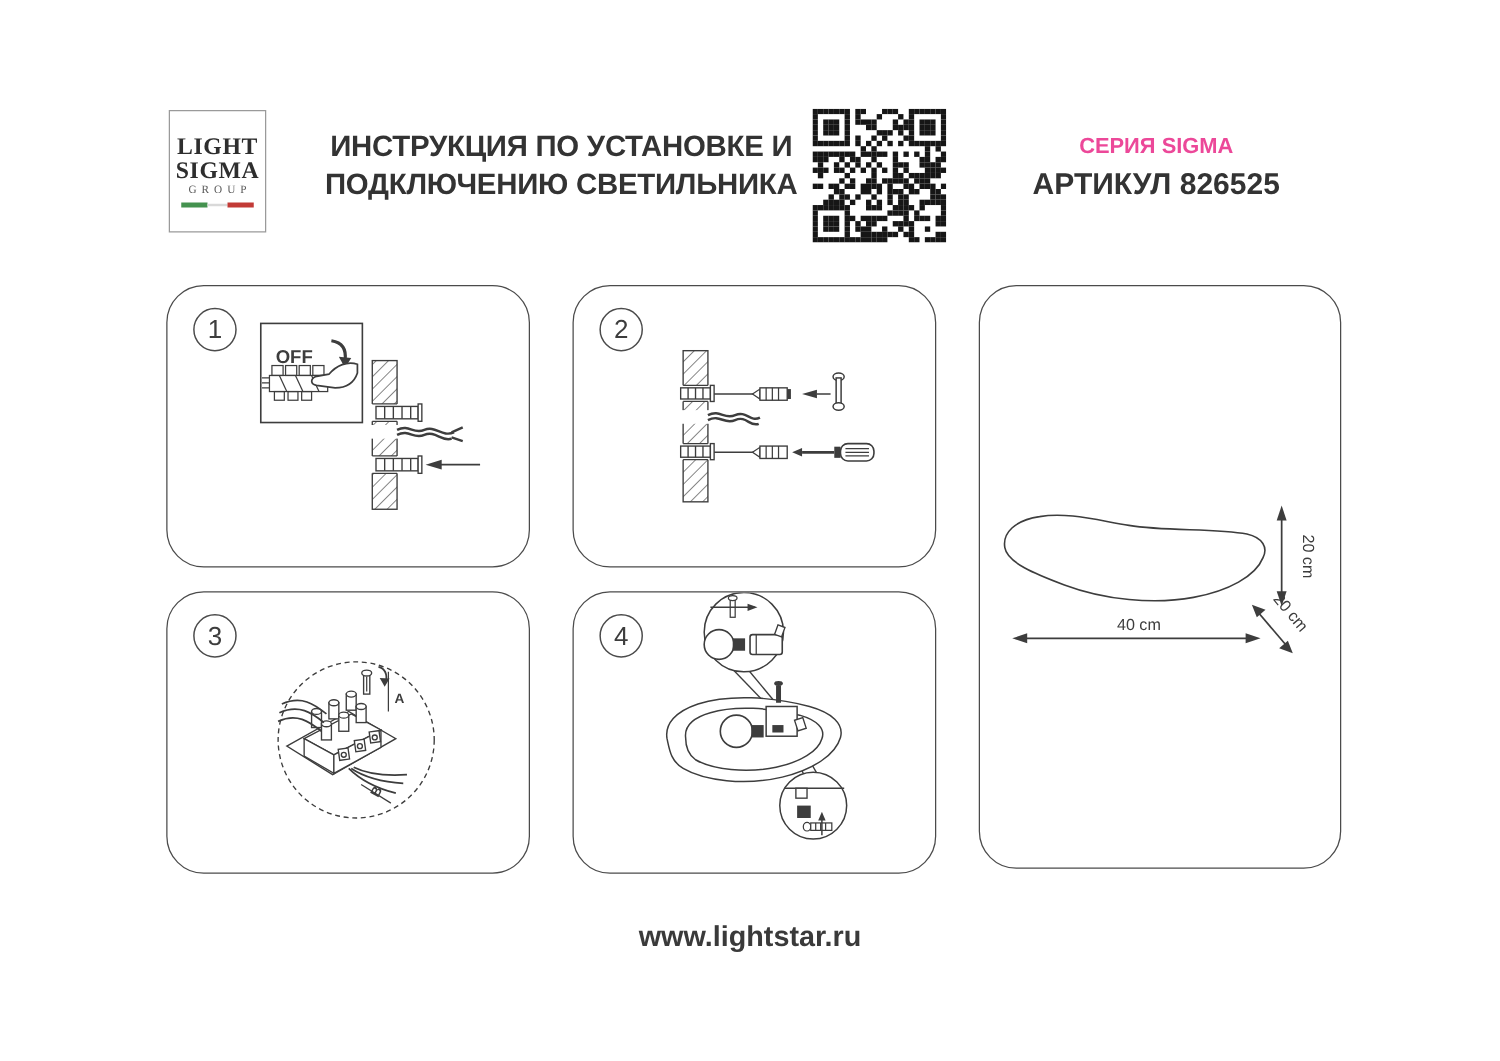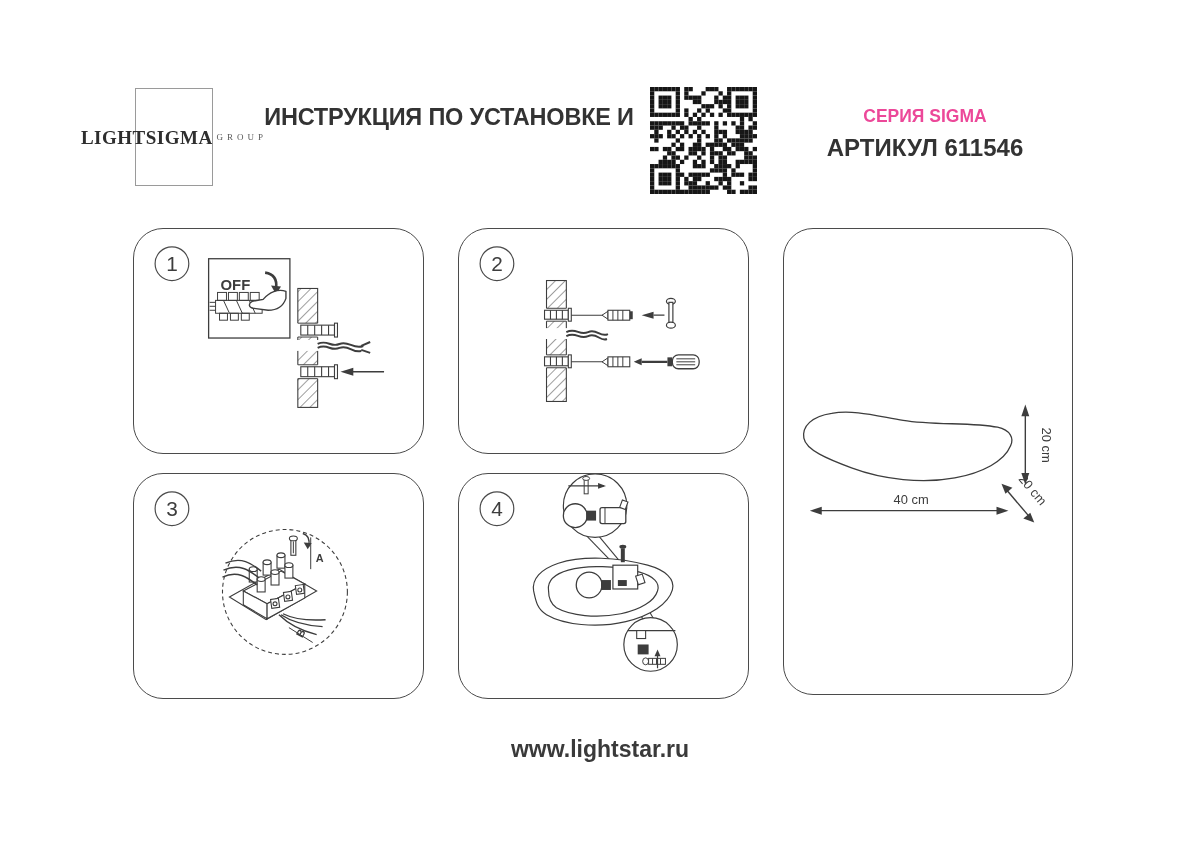--- a/index.html
+++ b/index.html
@@ -4,21 +4,21 @@
 <style>
   html,body{margin:0;padding:0;}
   body{
     width:1200px;height:849px;position:relative;background:#ffffff;
     font-family:"Liberation Sans",sans-serif;color:#333;overflow:hidden;
   }
   .abs{position:absolute;}
   
   .logo-box{
     left:135px;top:88px;width:76px;height:96px;border:1px solid #9a9a9a;
-    display:flex;flex-direction:row;align-items:center;justify-content:center;
+    display:flex;flex-direction:column;align-items:center;justify-content:center;
     text-align:center;background:#fff;
   }
   .logo-word{font-family:"Liberation Serif",serif;font-weight:700;font-size:19px;
     line-height:19px;color:#2e2e2e;letter-spacing:.5px;}
   .logo-group{font-size:9px;letter-spacing:4px;color:#5a5a5a;margin-top:0;text-indent:4px;font-family:Liberation Serif, serif;}
   .flag{width:58px;height:5px;margin-top:6px;display:flex;align-items:center;}
   .flag .g{width:36%;height:4px;background:#44924f;}
   .flag .m{width:28%;height:2px;background:#d9d9d9;}
   .flag .r{width:36%;height:4px;background:#c23a36;}
   .title{
@@ -59,20 +59,21 @@
   <div class="logo-group">GROUP</div>
   <div class="flag">
     <div class="g"></div>
       <div class="m"></div>
       <div class="r"></div>
   </div>
 </div>
 
 <div class="abs title">
   <div>ИНСТРУКЦИЯ ПО УСТАНОВКЕ И</div>
+  <div>ПОДКЛЮЧЕНИЮ СВЕТИЛЬНИКА</div>
 </div>
 
 <div class="abs qr">
   <svg id="qr-svg" viewBox="0 0 107 107">
       <rect x="0.00" y="0.00" width="4.28" height="4.28" fill="#161616"></rect>
       <rect x="4.28" y="0.00" width="4.28" height="4.28" fill="#161616"></rect>
       <rect x="8.56" y="0.00" width="4.28" height="4.28" fill="#161616"></rect>
       <rect x="12.84" y="0.00" width="4.28" height="4.28" fill="#161616"></rect>
       <rect x="17.12" y="0.00" width="4.28" height="4.28" fill="#161616"></rect>
       <rect x="21.40" y="0.00" width="4.28" height="4.28" fill="#161616"></rect>
@@ -406,21 +407,21 @@
       <rect x="81.32" y="102.72" width="4.28" height="4.28" fill="#161616"></rect>
       <rect x="89.88" y="102.72" width="4.28" height="4.28" fill="#161616"></rect>
       <rect x="94.16" y="102.72" width="4.28" height="4.28" fill="#161616"></rect>
       <rect x="98.44" y="102.72" width="4.28" height="4.28" fill="#161616"></rect>
       <rect x="102.72" y="102.72" width="4.28" height="4.28" fill="#161616"></rect>
     </svg>
 </div>
 
 <div class="abs series-wrap">
   <div class="series">СЕРИЯ SIGMA</div>
-  <div class="article">АРТИКУЛ 611546</div>
+  <div class="article">АРТИКУЛ 826525</div>
 </div>
 
 <div class="abs panel p1">
   <svg viewBox="0 0 291 226">
     <defs>
       <pattern id="h1" width="7" height="7" patternUnits="userSpaceOnUse" patternTransform="rotate(45)">
         <line x1="0" y1="0" x2="0" y2="7" stroke="#3d3d3d" stroke-width="1"></line>
       </pattern>
     </defs>
     <g>

